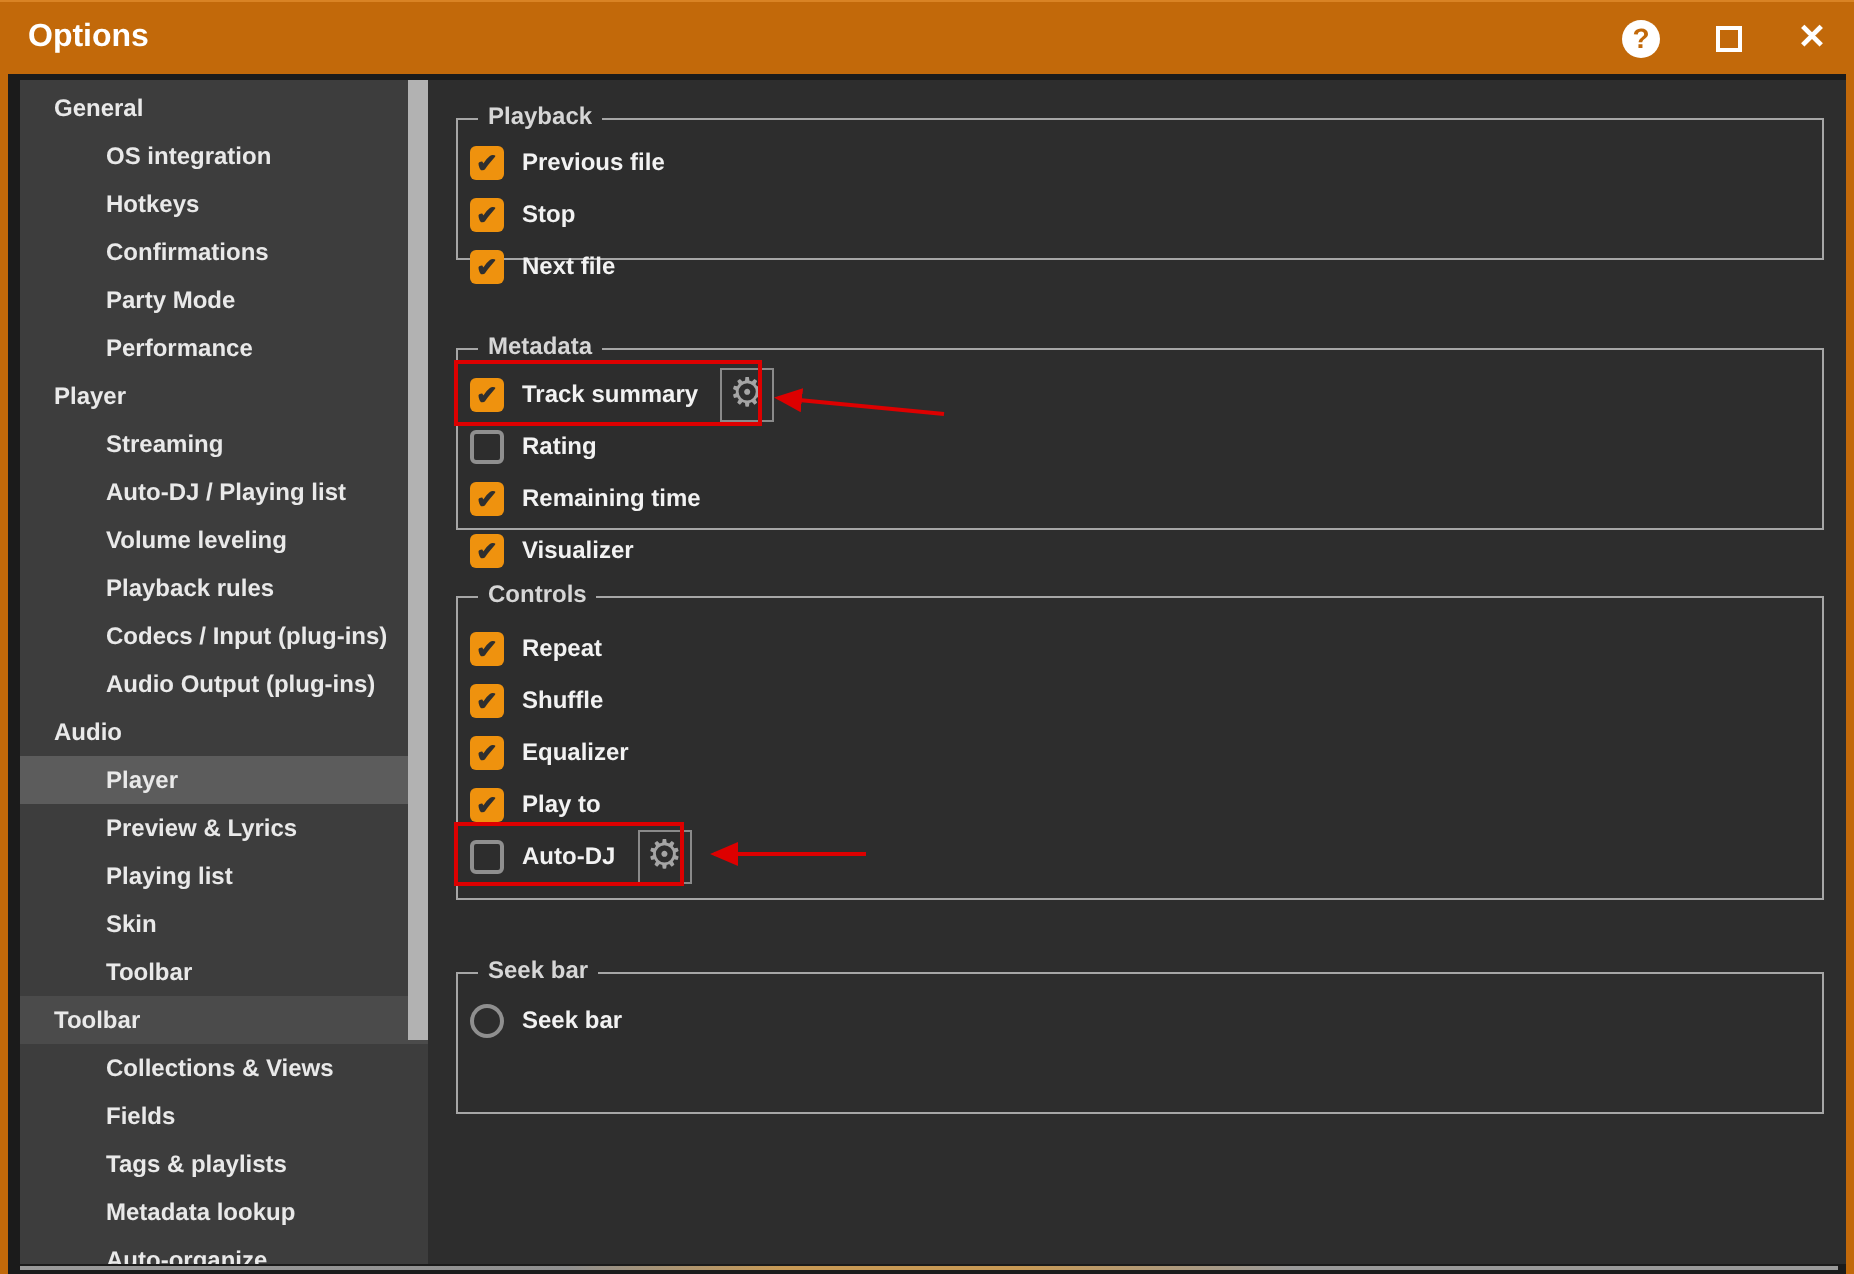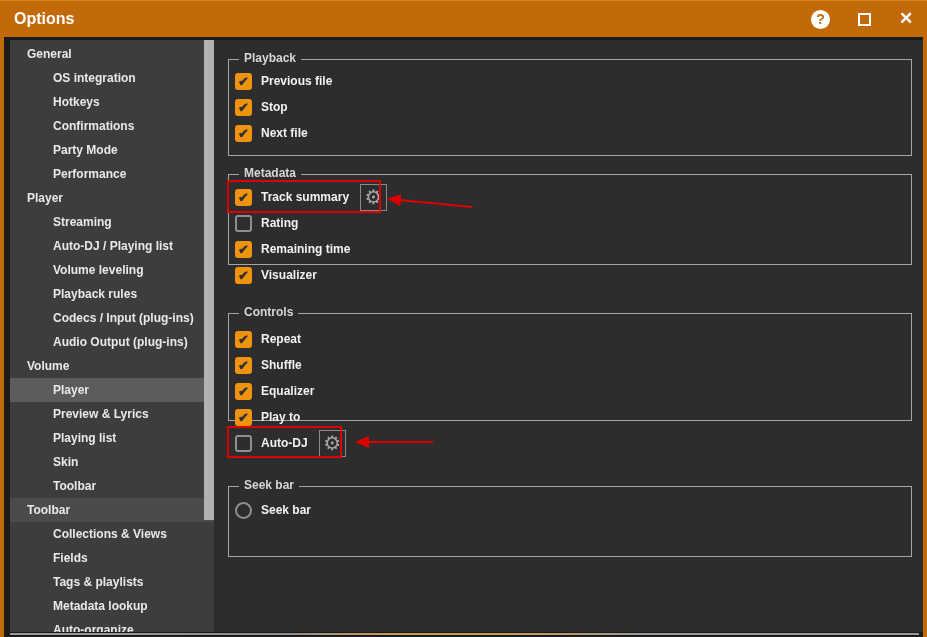--- a/index.html
+++ b/index.html
@@ -36,23 +36,23 @@
   .side-item.lvl1 { padding-left:43px; }
   .side-item.selected { background:#5c5c5c; }
   .side-item.highlighted { background:#4b4b4b; }
   .scrollthumb { position:absolute; right:0; top:0; width:10px; height:480px; background:#b2b2b2; }
 
   
   .content { position:absolute; left:214px; top:40px; right:4px; bottom:5px; background:#2d2d2d; }
   .grp { position:absolute; left:14px; right:11px; border:1px solid #a6a6a6; }
   .grp .legend { position:absolute; top:-9px; left:10px; background:#2d2d2d; padding:0 5px;
     color:#d6d6d6; font-size:12px; font-weight:bold; }
-  .g-playback { top:19px;  height:97px;  padding-top:8px; }
+  .g-playback { top:19px;  height:71px;  padding-top:8px; }
   .g-metadata { top:134px; height:91px; padding-top:9px; }
-  .g-controls { top:273px; height:108px; padding-top:12px; }
+  .g-controls { top:258px; height:152px; padding-top:12px; }
   .g-seekbar  { top:446px; height:71px;  padding-top:10px; }
 
   .row { height:26px; display:flex; align-items:center; padding-left:6px; position:relative; }
   .cb { width:17px; height:17px; border-radius:3px; border:2px solid #8f8f8f; flex:none;
     display:flex; align-items:center; justify-content:center; cursor:pointer; }
   .cb.checked { border:none; background:#ef920e; }
   .cb.checked::after { content:"\2714"; color:#2f2f2f; font-size:13px; font-weight:bold; }
   .lbl { color:#f2f2f2; font-size:12px; font-weight:bold; margin-left:9px; }
   .gearbtn { width:27px; height:27px; border:1px solid #8a8a8a; margin-left:11px; flex:none;
     display:flex; align-items:center; justify-content:center; cursor:pointer; }
@@ -107,21 +107,21 @@
   <div class="side-item lvl1">Confirmations</div>
   <div class="side-item lvl1">Party Mode</div>
   <div class="side-item lvl1">Performance</div>
   <div class="side-item lvl0">Player</div>
   <div class="side-item lvl1">Streaming</div>
   <div class="side-item lvl1">Auto-DJ / Playing list</div>
   <div class="side-item lvl1">Volume leveling</div>
   <div class="side-item lvl1">Playback rules</div>
   <div class="side-item lvl1">Codecs / Input (plug-ins)</div>
   <div class="side-item lvl1">Audio Output (plug-ins)</div>
-  <div class="side-item lvl0">Volume</div>
+  <div class="side-item lvl0">Audio</div>
   <div class="side-item lvl1 selected">Player</div>
   <div class="side-item lvl1">Preview &amp; Lyrics</div>
   <div class="side-item lvl1">Playing list</div>
   <div class="side-item lvl1">Skin</div>
   <div class="side-item lvl1">Toolbar</div>
   <div class="side-item lvl0 highlighted">Toolbar</div>
   <div class="side-item lvl1">Collections &amp; Views</div>
   <div class="side-item lvl1">Fields</div>
   <div class="side-item lvl1">Tags &amp; playlists</div>
   <div class="side-item lvl1">Metadata lookup</div>

